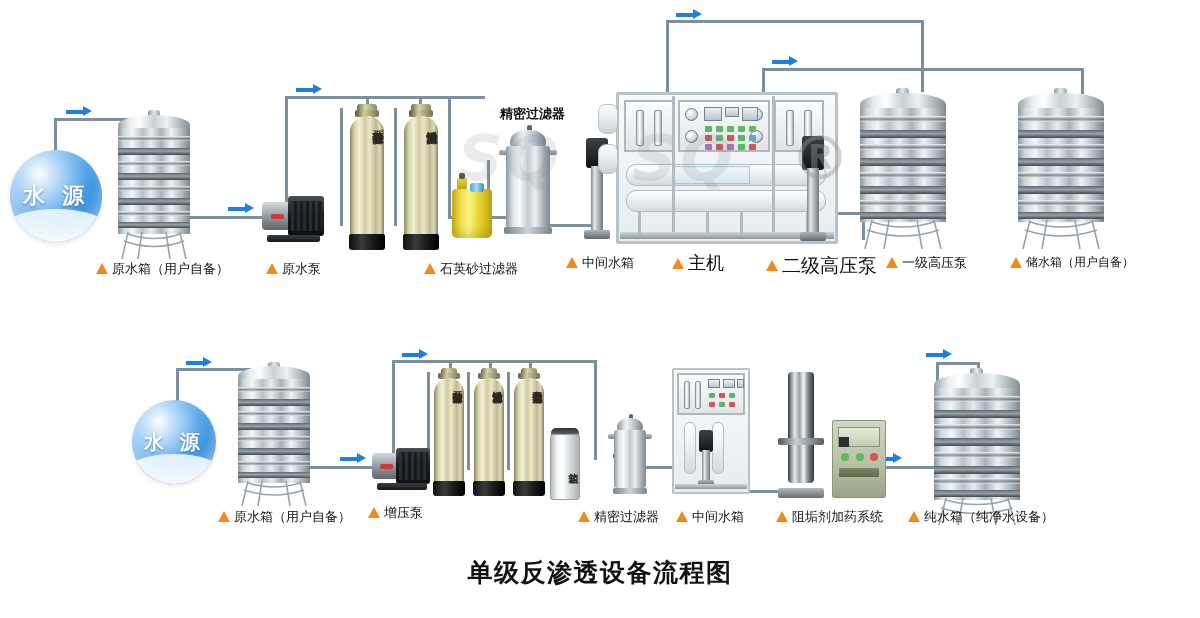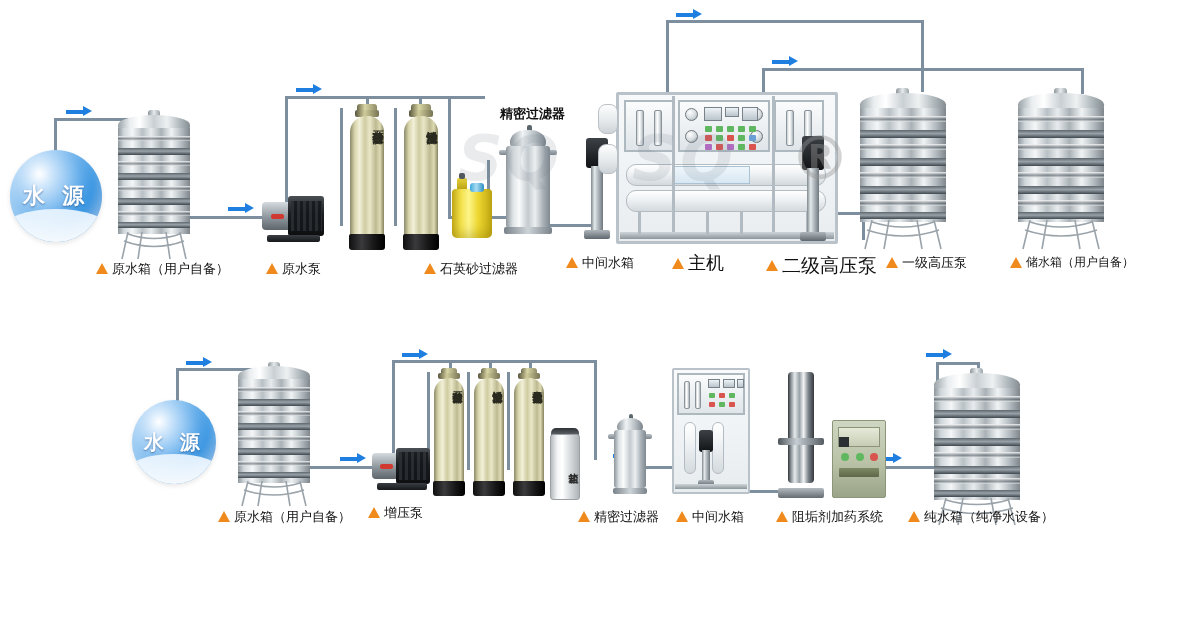--- a/index.html
+++ b/index.html
@@ -713,14 +713,15 @@
     <div class="lbl" style="left:776px;top:170px;">
       <span class="tri"></span>
       <span class="ltxt" style="font-size:13px;">阻垢剂加药系统</span>
     </div>
     <div class="lbl" style="left:908px;top:170px;">
       <span class="tri"></span>
       <span class="ltxt" style="font-size:13px;">纯水箱（纯净水设备）</span>
     </div>
   </div>
 
+  <div class="dtitle" style="left:0;top:556px;font-size:25px;">单级反渗透设备流程图</div>
 
 </div>
 
 </body></html>

